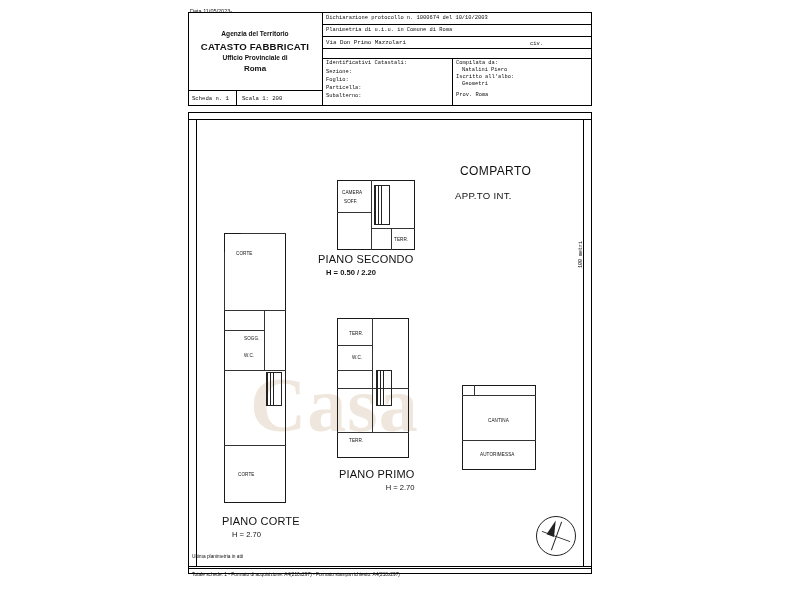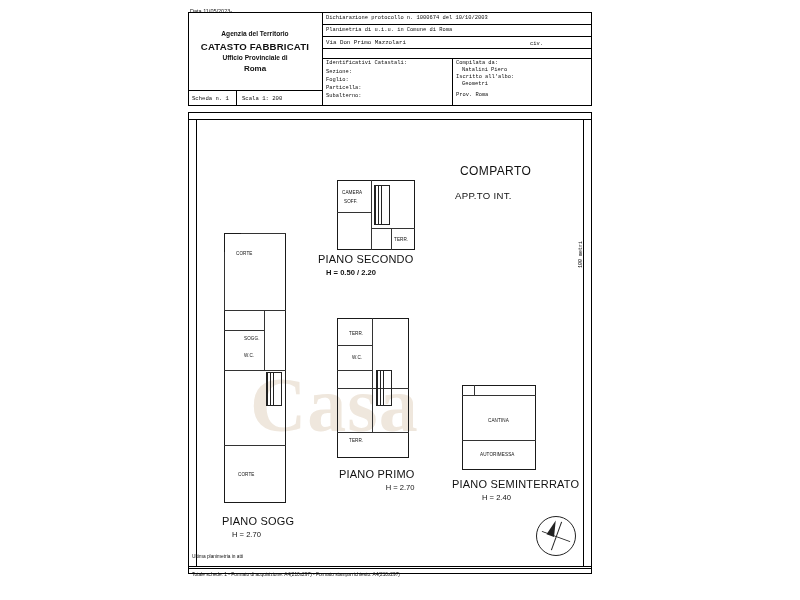--- a/index.html
+++ b/index.html
@@ -185,40 +185,36 @@
     <div class="t">PIANO PRIMO</div>
     <div class="h">H = 2.70</div>
   </div>
 
   <div class="room" style="left:462px;top:385px;width:74px;height:85px;"></div>
   <div class="thin" style="left:462px;top:395px;width:74px;height:1px;"></div>
   <div class="thin" style="left:462px;top:440px;width:74px;height:1px;"></div>
   <div class="thin" style="left:474px;top:385px;width:1px;height:10px;"></div>
   <div class="rlbl" style="left:488px;top:418px;">CANTINA</div>
   <div class="rlbl" style="left:480px;top:452px;">AUTORIMESSA</div>
-  <div class="cap cap-semi">
-    <div class="t">PIANO SEMINTERRATO</div>
-    <div class="h">H = 2.40</div>
-  </div>
 
   <div class="room" style="left:224px;top:233px;width:62px;height:270px;"></div>
   <div class="thin" style="left:224px;top:310px;width:62px;height:1px;"></div>
   <div class="thin" style="left:224px;top:330px;width:40px;height:1px;"></div>
   <div class="thin" style="left:264px;top:310px;width:1px;height:60px;"></div>
   <div class="thin" style="left:224px;top:370px;width:62px;height:1px;"></div>
   <div class="thin" style="left:224px;top:445px;width:62px;height:1px;"></div>
   <div class="thin" style="left:224px;top:252px;width:1px;height:58px;"></div>
   <div class="thin" style="left:241px;top:233px;width:45px;height:1px;"></div>
   <div class="stairh" style="left:266px;top:372px;width:16px;height:34px;"></div>
   <div class="rlbl" style="left:236px;top:251px;">CORTE</div>
   <div class="rlbl" style="left:244px;top:336px;">SOGG.</div>
   <div class="rlbl" style="left:244px;top:353px;">W.C.</div>
   <div class="rlbl" style="left:238px;top:472px;">CORTE</div>
   <div class="cap cap-terra">
-    <div class="t">PIANO SOGG</div>
+    <div class="t">PIANO CORTE</div>
     <div class="h">H = 2.70</div>
   </div>
 
   <div class="abs compass"></div>
   <div class="abs cneedle"></div>
 
   <div class="abs footer1">Ultima planimetria in atti</div>
   <div class="ln footline"></div>
   <div class="abs footer2">Totale schede: 1 - Formato di acquisizione: A4(210x297) - Formato stampa richiesto: A4(210x297)</div>
 

